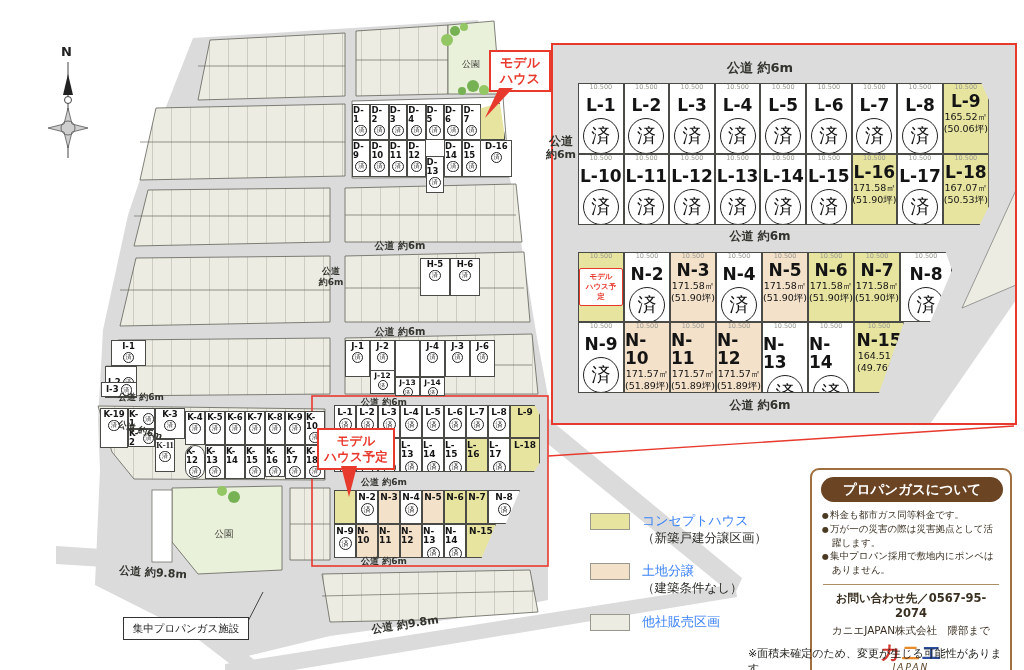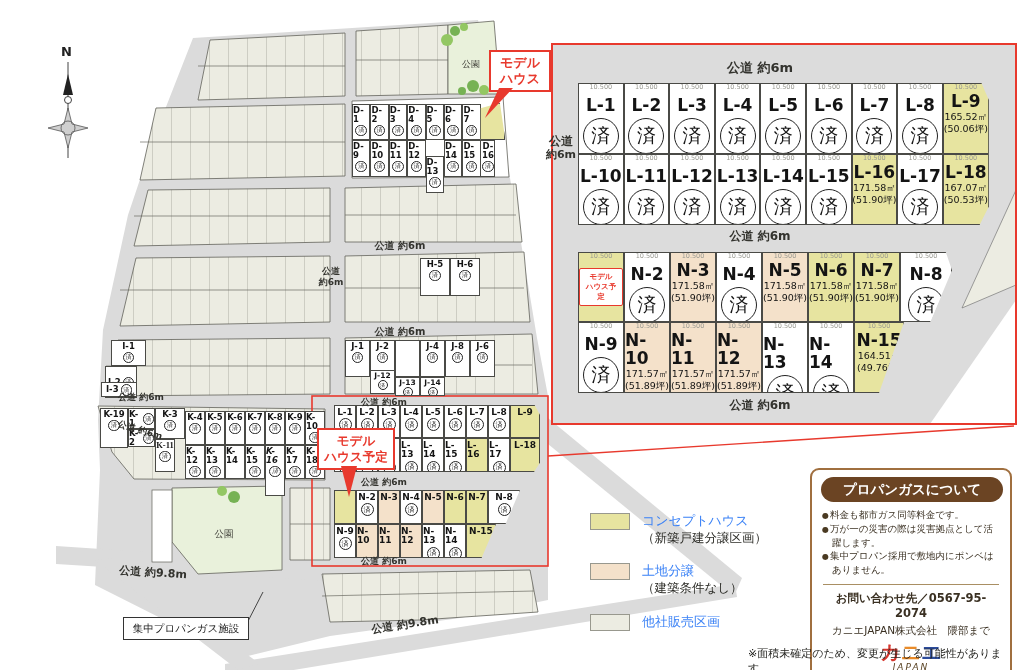--- a/index.html
+++ b/index.html
@@ -212,21 +212,21 @@
         <div class="seal">済</div>
       </div>
       <div class="cell cell-xs" style="left: 444px; top: 140px; width: 18.4px; height: 37px;">
         <div class="lid">D-14</div>
         <div class="seal">済</div>
       </div>
       <div class="cell cell-xs" style="left: 462.4px; top: 140px; width: 18.4px; height: 37px;">
         <div class="lid">D-15</div>
         <div class="seal">済</div>
       </div>
-      <div class="cell cell-xs" style="left: 480.4px; top: 140px; width: 15px; height: 37px; text-align: center;">
+      <div class="cell cell-xs" style="left: 480.4px; top: 140px; width: 32px; height: 37px; text-align: center;">
         <div class="lid">D-16</div>
         <div class="seal">済</div>
       </div>
       <div class="cell cell-xs" style="left: 420px; top: 258px; width: 30px; height: 38px;">
         <div class="lid">H-5</div>
         <div class="seal">済</div>
       </div>
       <div class="cell cell-xs" style="left: 450px; top: 258px; width: 30px; height: 38px;">
         <div class="lid">H-6</div>
         <div class="seal">済</div>
@@ -250,21 +250,21 @@
       <div class="cell cell-xs" style="left: 370px; top: 340px; width: 25px; height: 37px;">
         <div class="lid">J-2</div>
         <div class="seal">済</div>
       </div>
       <div class="cell cell-xs" style="left: 395px; top: 340px; width: 25px; height: 37px;"></div>
       <div class="cell cell-xs" style="left: 420px; top: 340px; width: 25px; height: 37px;">
         <div class="lid">J-4</div>
         <div class="seal">済</div>
       </div>
       <div class="cell cell-xs" style="left: 445px; top: 340px; width: 25px; height: 37px;">
-        <div class="lid">J-8</div>
+        <div class="lid">J-3</div>
         <div class="seal">済</div>
       </div>
       <div class="cell cell-xs" style="left: 470px; top: 340px; width: 25px; height: 37px;">
         <div class="lid">J-6</div>
         <div class="seal">済</div>
       </div>
       <div class="cell cell-xs tight" style="left: 370px; top: 370px; width: 25px; height: 24px;">
         <div class="lid">J-12</div>
         <div class="seal">済</div>
       </div>
@@ -317,37 +317,37 @@
         <div class="seal">済</div>
       </div>
       <div class="cell cell-xs" style="left: 285px; top: 411px; width: 20px; height: 34px;">
         <div class="lid">K-9</div>
         <div class="seal">済</div>
       </div>
       <div class="cell cell-xs" style="left: 305px; top: 411px; width: 20px; height: 34px;">
         <div class="lid">K-10</div>
         <div class="seal">済</div>
       </div>
-      <div class="cell cell-xs" style="left: 185px; top: 445px; width: 20px; height: 34px;">
+      <div class="cell cell-xs" style="left: 185px; top: 445px; width: 20px; height: 34px; border-radius: 10px;">
         <div class="lid">K-12</div>
         <div class="seal">済</div>
       </div>
       <div class="cell cell-xs" style="left: 205px; top: 445px; width: 20px; height: 34px;">
         <div class="lid">K-13</div>
         <div class="seal">済</div>
       </div>
       <div class="cell cell-xs" style="left: 225px; top: 445px; width: 20px; height: 34px; gap: 44px;">
         <div class="lid">K-14</div>
         <div class="seal">済</div>
       </div>
       <div class="cell cell-xs" style="left: 245px; top: 445px; width: 20px; height: 34px;">
         <div class="lid">K-15</div>
         <div class="seal">済</div>
       </div>
-      <div class="cell cell-xs" style="left: 265px; top: 445px; width: 20px; height: 51px; font-style: italic;">
+      <div class="cell cell-xs" style="left: 265px; top: 445px; width: 20px; height: 32px;">
         <div class="lid">K-16</div>
         <div class="seal">済</div>
       </div>
       <div class="cell cell-xs" style="left: 285px; top: 445px; width: 20px; height: 34px;">
         <div class="lid">K-17</div>
         <div class="seal">済</div>
       </div>
       <div class="cell cell-xs" style="left: 305px; top: 445px; width: 20px; height: 34px;">
         <div class="lid">K-18</div>
         <div class="seal">済</div>

